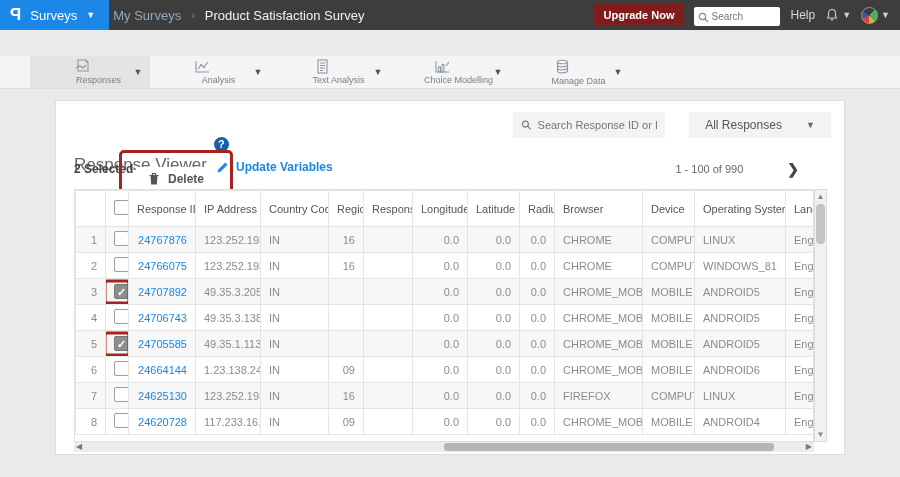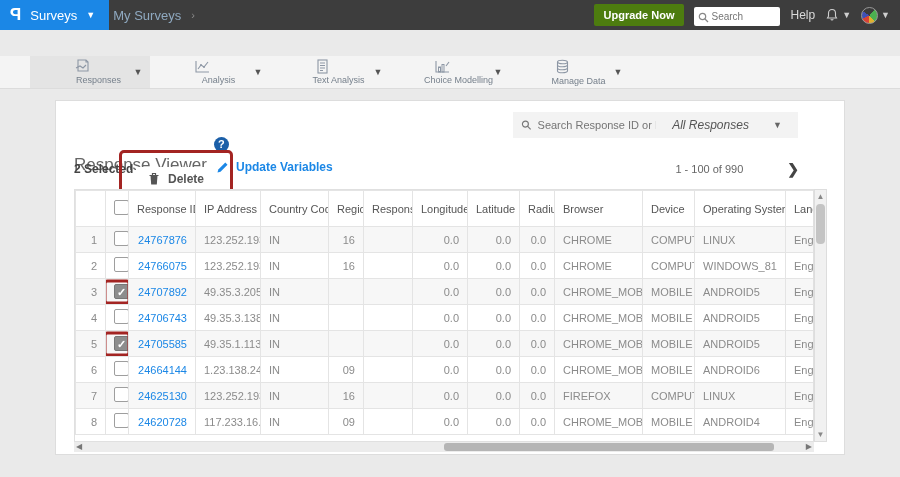--- a/index.html
+++ b/index.html
@@ -10,21 +10,21 @@
   .topbar { position:absolute; top:0; left:0; width:900px; height:30px; background:#3d3d3d; display:flex; align-items:center; }
   .brand { height:30px; background:#1b87e6; display:flex; align-items:center; padding:0 14px 0 10px; gap:9px; color:#fff; }
   .brand .logo { font-weight:bold; font-size:17px; transform:scaleX(-1); display:inline-block; }
   .brand .brand-label { font-size:13px; }
   .caret { font-size:9px; line-height:1; }
   .crumb { display:flex; align-items:center; gap:10px; margin-left:4px; }
   .crumb .parent { color:#8fa9c0; font-size:13px; }
   .crumb .sep { color:#8a8a8a; font-size:11px; }
   .crumb .current { color:#f2f2f2; font-size:13px; }
   .topbar-right { margin-left:auto; display:flex; align-items:center; gap:10px; padding-right:10px; }
-  .upgrade-btn { background:#4d7c0f; color:#fff; font-size:11px; font-weight:bold; border:none; border-radius:2px; padding:5px 10px; cursor:pointer; }
+  .upgrade-btn { background:#7f1d1d; color:#fff; font-size:11px; font-weight:bold; border:none; border-radius:2px; padding:5px 10px; cursor:pointer; }
   .top-search { position:relative; width:86px; height:19px; }
   .top-search input { width:100%; height:100%; border:none; border-radius:2px; font-size:10px; padding:0 4px 0 17px; color:#444; background:#fff; font-family:"Liberation Sans",sans-serif; }
   .top-search .mag { position:absolute; left:4px; top:3px; }
   .help-link { color:#d9d9d9; font-size:12px; }
   .icon-group { display:flex; align-items:center; gap:3px; color:#cfcfcf; }
   .avatar { width:17px; height:17px; border-radius:50%; border:1px solid #9a9a9a; background:conic-gradient(#3b3b3b 0 12%, #4caf50 12% 38%, #e0b12f 38% 52%, #d84336 52% 68%, #3f51b5 68% 84%, #3b3b3b 84% 100%); }
 
   
   .subnav { position:absolute; top:30px; left:0; width:900px; height:26px; background:#fff; border-bottom:1px solid #e3e3e3; display:flex; align-items:center; padding:0 10px; }
   .subnav .nav-item { font-size:12px; font-weight:bold; color:#33475b; margin-right:33px; text-decoration:none; cursor:pointer; }
@@ -40,21 +40,21 @@
   .ribbon-item .ri-caret { color:#555; font-size:9px; margin-left:4px; }
   .ri-icon svg { display:block; }
 
   
   .card { position:absolute; left:55px; top:100px; width:790px; height:355px; background:#fff; border:1px solid #ddd; }
   .card-title-row { position:absolute; left:18px; top:12px; display:flex; align-items:center; gap:7px; }
   .card-title { font-size:17px; color:#666;margin-top:42px; }
   .qmark { width:15px; height:15px; border-radius:50%; background:#1b5fa8; color:#fff; font-size:11px; font-weight:bold; display:flex; align-items:center; justify-content:center; }
   .viewer-search { position:absolute; left:457px; top:11px; width:152px; height:26px; background:#f3f3f3; display:flex; align-items:center; padding:0 8px; gap:6px; }
   .viewer-search input { border:none; background:transparent; font-size:11px; color:#555; width:100%; font-family:"Liberation Sans",sans-serif; }
-  .filter-select { position:absolute; left:600px; top:11px; width:142px; height:26px; background:#f3f3f3; display:flex; align-items:center; justify-content:center; gap:24px; font-size:12px; color:#555; cursor:pointer;font-style:italic; }
+  .filter-select { position:absolute; left:633px; top:11px; width:142px; height:26px; background:#f3f3f3; display:flex; align-items:center; justify-content:center; gap:24px; font-size:12px; color:#555; cursor:pointer; }
   .filter-select .caret { color:#666; }
 
   
   .selected-label { position:absolute; left:18px; top:61px; font-size:12px; font-weight:bold; color:#444; }
   .delete-annot { position:absolute; left:63px; top:49px; border:3px solid #a32422; border-radius:5px; padding:14px; }
   .delete-btn { display:flex; align-items:center; gap:8px; background:#fff; border:none; padding:5px 12px; font-size:12px; font-weight:bold; color:#555; cursor:pointer; font-family:"Liberation Sans",sans-serif; }
   .update-vars { position:absolute; left:160px; top:59px; display:flex; align-items:center; gap:7px; color:#1b87e6; font-size:12px; font-weight:bold; cursor:pointer; }
   .pager { position:absolute; right:45px; top:60px; display:flex; align-items:center; gap:44px; }
   .pager .range { font-size:11px; color:#666; }
   .pager .next { font-size:14px; color:#444; font-weight:bold; cursor:pointer; }
@@ -92,20 +92,21 @@
 
   <div class="topbar">
     <div class="brand">
       <span class="logo">P</span>
       <span class="brand-label">Surveys</span>
       <span class="caret">▼</span>
     </div>
     <div class="crumb">
       <span class="parent">My Surveys</span>
       <span class="sep">›</span>
+      <span class="current">Product Satisfaction Survey</span>
     </div>
     <div class="topbar-right">
       <button class="upgrade-btn">Upgrade Now</button>
       <div class="top-search">
         <span class="mag">
           <svg width="11" height="11" viewBox="0 0 11 11">
               <circle cx="4.5" cy="4.5" r="3.2" fill="none" stroke="#888" stroke-width="1.2"></circle>
               <line x1="7" y1="7" x2="10" y2="10" stroke="#888" stroke-width="1.2"></line>
             </svg>
         </span>

